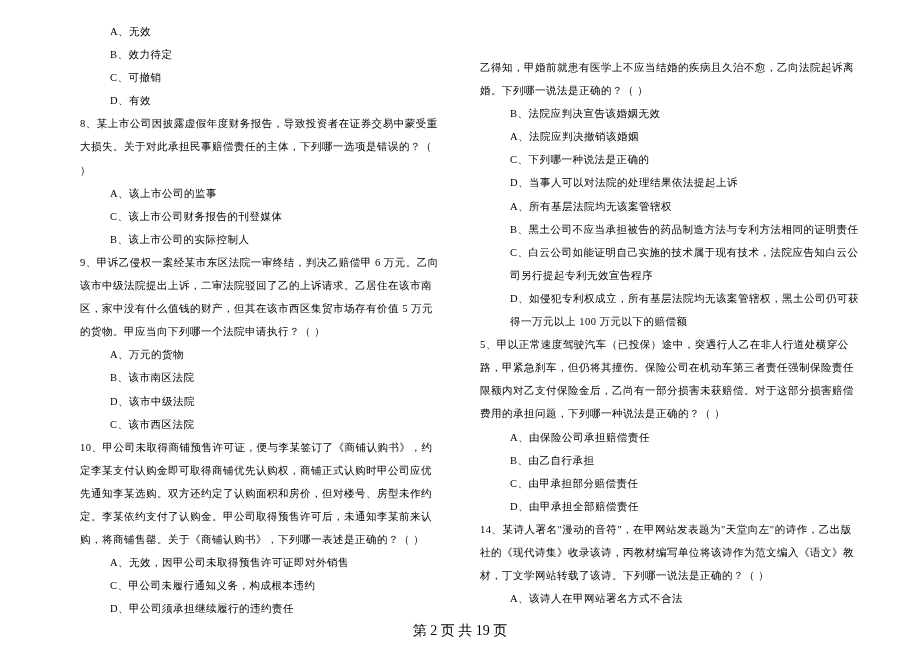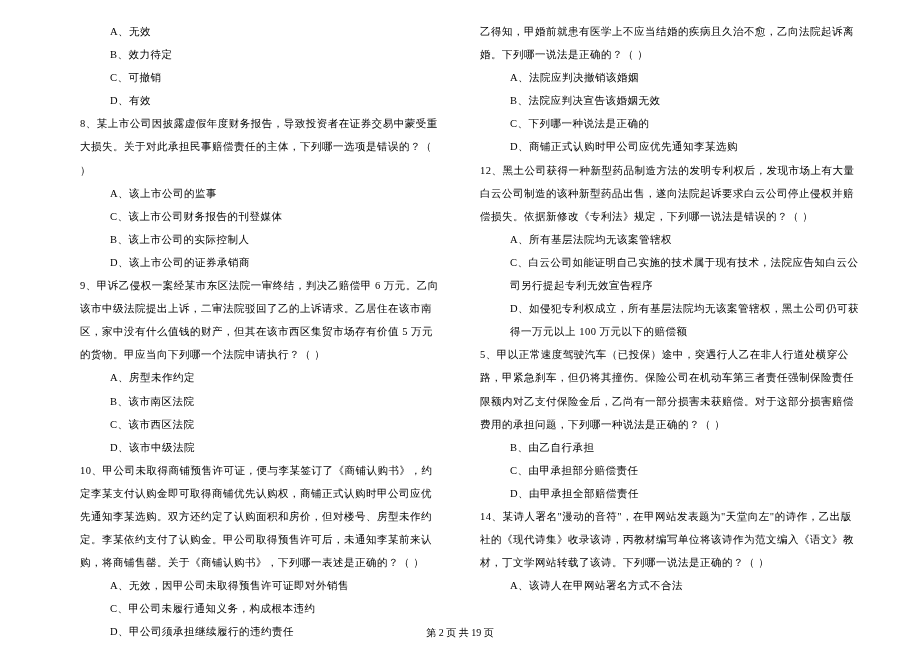--- a/index.html
+++ b/index.html
@@ -22,69 +22,69 @@
     }
     .col {
       width: 50%;
       box-sizing: border-box;
       padding: 0 15px;
       line-height: 2.2;
       font-size: 10.5px;
       letter-spacing: 0.5px;
     }
     .left { padding-left: 50px; padding-right: 20px; }
-    .right { padding-left: 20px; padding-right: 30px; }
+    .right { padding-left: 20px; padding-right: 30px; margin-top: 36px; }
     .opt { padding-left: 30px; }
     .q { text-indent: 0; }
     .footer {
       position: absolute;
       bottom: 10px;
       left: 0;
       width: 100%;
       text-align: center;
-      font-size: 10px;
+      font-size: 14px;
     }
   </style>
 </head>
 <body>
 
 <div class="page">
   <div class="col left">
     <div class="opt">A、无效</div>
     <div class="opt">B、效力待定</div>
     <div class="opt">C、可撤销</div>
     <div class="opt">D、有效</div>
     <div class="q">8、某上市公司因披露虚假年度财务报告，导致投资者在证券交易中蒙受重大损失。关于对此承担民事赔偿责任的主体，下列哪一选项是错误的？（    ）</div>
     <div class="opt">A、该上市公司的监事</div>
     <div class="opt">C、该上市公司财务报告的刊登媒体</div>
     <div class="opt">B、该上市公司的实际控制人</div>
-    <div class="opt">D、该上市公司的证券承销商</div>
     <div class="q">9、甲诉乙侵权一案经某市东区法院一审终结，判决乙赔偿甲 6 万元。乙向该市中级法院提出上诉，二审法院驳回了乙的上诉请求。乙居住在该市南区，家中没有什么值钱的财产，但其在该市西区集贸市场存有价值 5 万元的货物。甲应当向下列哪一个法院申请执行？（       ）</div>
-    <div class="opt">A、房型未作约定</div>
+    <div class="opt">A、万元的货物</div>
     <div class="opt">B、该市南区法院</div>
+    <div class="opt">D、该市中级法院</div>
     <div class="opt">C、该市西区法院</div>
-    <div class="opt">D、该市中级法院</div>
     <div class="q">10、甲公司未取得商铺预售许可证，便与李某签订了《商铺认购书》，约定李某支付认购金即可取得商铺优先认购权，商铺正式认购时甲公司应优先通知李某选购。双方还约定了认购面积和房价，但对楼号、房型未作约定。李某依约支付了认购金。甲公司取得预售许可后，未通知李某前来认购，将商铺售罄。关于《商铺认购书》，下列哪一表述是正确的？（    ）</div>
     <div class="opt">A、无效，因甲公司未取得预售许可证即对外销售</div>
     <div class="opt">C、甲公司未履行通知义务，构成根本违约</div>
     <div class="opt">D、甲公司须承担继续履行的违约责任</div>
 
   </div>
 
   <div class="col right">
     <div class="q">乙得知，甲婚前就患有医学上不应当结婚的疾病且久治不愈，乙向法院起诉离婚。下列哪一说法是正确的？（    ）</div>
+    <div class="opt">B、法院应判决宣告该婚姻无效</div>
     <div class="opt">A、法院应判决撤销该婚姻</div>
-    <div class="opt">B、法院应判决宣告该婚姻无效</div>
     <div class="opt">C、下列哪一种说法是正确的</div>
-    <div class="opt">D、商铺正式认购时甲公司应优先通知李某选购</div>
-    <div class="q">12、黑土公司获得一种新型药品制造方法的发明专利权后，发现市场上有大量白云公司制造的该种新型药品出售，遂向法院起诉要求白云公司停止侵权并赔偿损失。依据新修改《专利法》规定，下列哪一说法是错误的？（    ）</div>
+    <div class="opt">D、当事人可以对法院的处理结果依法提起上诉</div>
     <div class="opt">A、所有基层法院均无该案管辖权</div>
+    <div class="opt">B、黑土公司不应当承担被告的药品制造方法与专利方法相同的证明责任</div>
     <div class="opt">C、白云公司如能证明自己实施的技术属于现有技术，法院应告知白云公司另行提起专利无效宣告程序</div>
     <div class="opt">D、如侵犯专利权成立，所有基层法院均无该案管辖权，黑土公司仍可获得一万元以上 100 万元以下的赔偿额</div>
     <div class="q">5、甲以正常速度驾驶汽车（已投保）途中，突遇行人乙在非人行道处横穿公路，甲紧急刹车，但仍将其撞伤。保险公司在机动车第三者责任强制保险责任限额内对乙支付保险金后，乙尚有一部分损害未获赔偿。对于这部分损害赔偿费用的承担问题，下列哪一种说法是正确的？（    ）</div>
+    <div class="opt">A、由保险公司承担赔偿责任</div>
     <div class="opt">B、由乙自行承担</div>
     <div class="opt">C、由甲承担部分赔偿责任</div>
     <div class="opt">D、由甲承担全部赔偿责任</div>
     <div class="q">14、某诗人署名"漫动的音符"，在甲网站发表题为"天堂向左"的诗作，乙出版社的《现代诗集》收录该诗，丙教材编写单位将该诗作为范文编入《语文》教材，丁文学网站转载了该诗。下列哪一说法是正确的？（    ）</div>
     <div class="opt">A、该诗人在甲网站署名方式不合法</div>
   </div>
 </div>
 
 <div class="footer">第 2 页 共 19 页</div>
 

